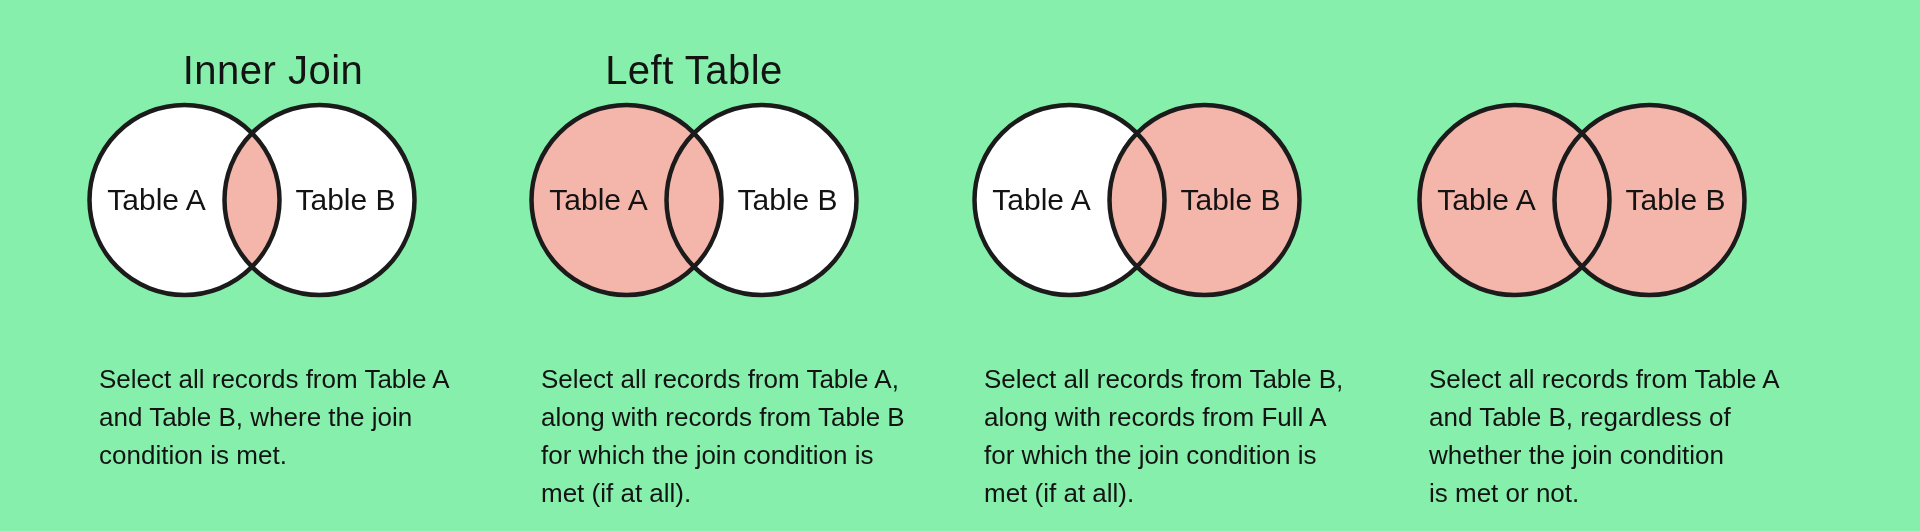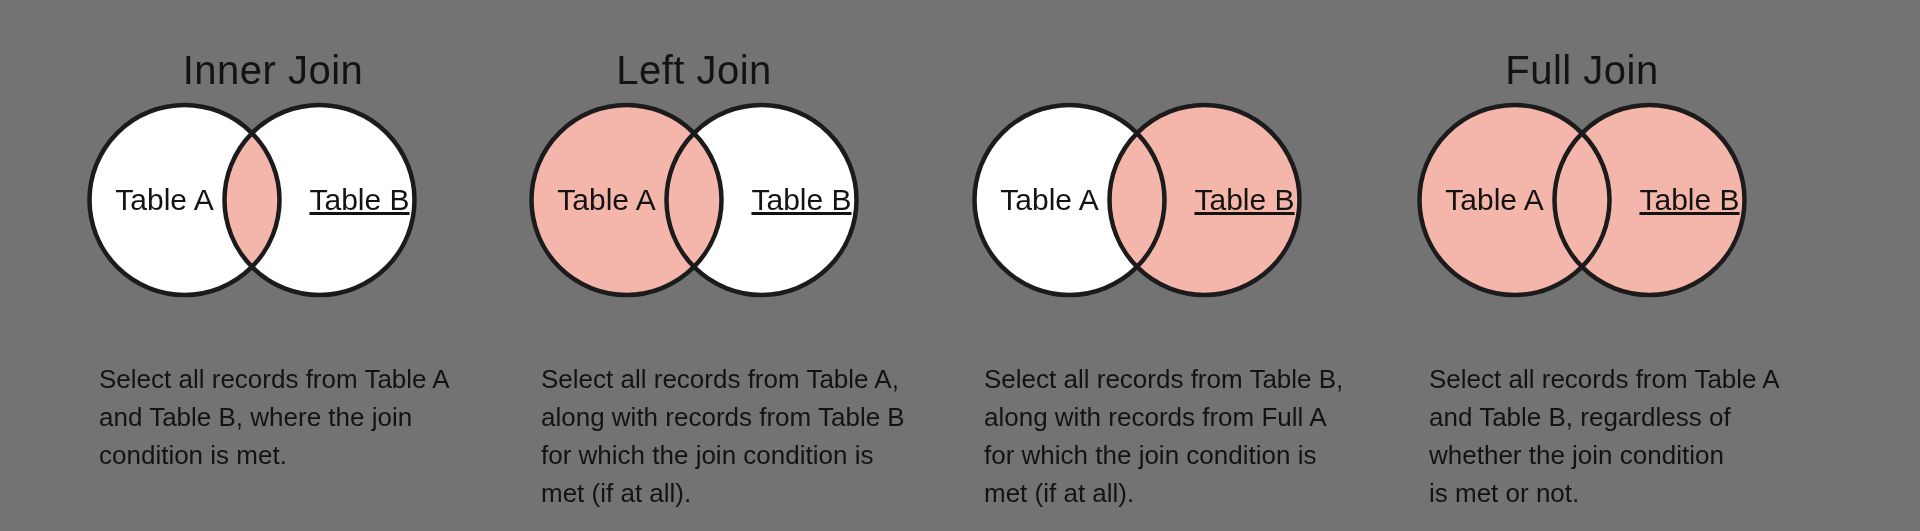--- a/index.html
+++ b/index.html
@@ -3,41 +3,41 @@
 <meta charset="utf-8">
 <style>
   html, body { margin: 0; padding: 0; }
   body {
     width: 1920px; height: 531px;
     background: #ffffff;
     overflow: hidden;
     font-family: "Liberation Sans", sans-serif;
     color: #131313;
   }
-  .canvas { position: relative; width: 1920px; height: 531px; background: #737373; }
+  .canvas { position: relative; width: 1920px; height: 531px; background: #86efac; }
   .join-col { position: absolute; top: 0; width: 430px; height: 531px; }
   .join-col.c0 { left: 55px; }
   .join-col.c1 { left: 497px; }
   .join-col.c2 { left: 940px; }
   .join-col.c3 { left: 1385px; }
   .join-title {
     position: absolute; left: 32px; top: 50px; width: 330px;
     text-align: center; font-size: 40px; line-height: 1;
     letter-spacing: 0.5px; color: #131313; white-space: nowrap;
   }
   .join-col.c0 .join-title { margin-left: 21px; }
   .venn { position: absolute; left: 32px; top: 100px; width: 330px; height: 200px; }
   .venn svg { position: absolute; left: 0; top: 0; }
   .circle-label {
     position: absolute; top: 50%; transform: translateY(-50%);
     font-size: 30px; line-height: 1; text-align: center;
     color: #131313; white-space: nowrap;
   }
-  .label-a { left: 1px; width: 137px; padding-left: 8px; }
-  .label-b { left: 204px; width: 137px; text-decoration: underline; }
+  .label-a { left: 1px; width: 137px; }
+  .label-b { left: 190px; width: 137px; }
   .join-desc {
     position: absolute; left: 0; top: 360px; width: 425px;
     font-size: 26px; line-height: 38px;
     white-space: pre-line; color: #131313; margin-left: 44px;
   }
 </style>
 </head>
 <body>
 
 <div class="canvas">
@@ -59,21 +59,21 @@
         </svg>
       <span class="circle-label label-a">Table A</span>
       <span class="circle-label label-b">Table B</span>
     </div>
     <div class="join-desc">Select all records from Table A
 and Table B, where the join
 condition is met.</div>
   </div>
 
   <div class="join-col c1">
-    <div class="join-title">Left Join</div>
+    <div class="join-title">Left Table</div>
     <div class="venn">
       <svg width="330" height="200" viewBox="0 0 330 200">
           <defs>
             <clipPath id="clipA1">
               <circle cx="97.5" cy="100" r="95"></circle>
             </clipPath>
           </defs>
           <circle cx="232.5" cy="100" r="95" fill="#ffffff"></circle>
           <circle cx="97.5" cy="100" r="95" fill="#F4B5AA"></circle>
           <circle cx="97.5" cy="100" r="95" fill="none" stroke="#1b1b1b" stroke-width="4.5"></circle>
@@ -104,21 +104,20 @@
       <span class="circle-label label-a">Table A</span>
       <span class="circle-label label-b">Table B</span>
     </div>
     <div class="join-desc">Select all records from Table B,
 along with records from Full A
 for which the join condition is
 met (if at all).</div>
   </div>
 
   <div class="join-col c3">
-    <div class="join-title">Full Join</div>
     <div class="venn">
       <svg width="330" height="200" viewBox="0 0 330 200">
           <defs>
             <clipPath id="clipA3">
               <circle cx="97.5" cy="100" r="95"></circle>
             </clipPath>
           </defs>
           <circle cx="97.5" cy="100" r="95" fill="#F4B5AA"></circle>
           <circle cx="232.5" cy="100" r="95" fill="#F4B5AA"></circle>
           <circle cx="97.5" cy="100" r="95" fill="none" stroke="#1b1b1b" stroke-width="4.5"></circle>

